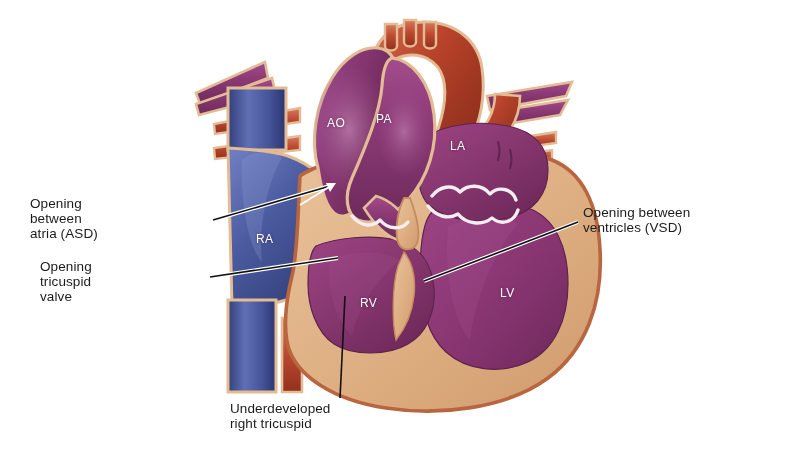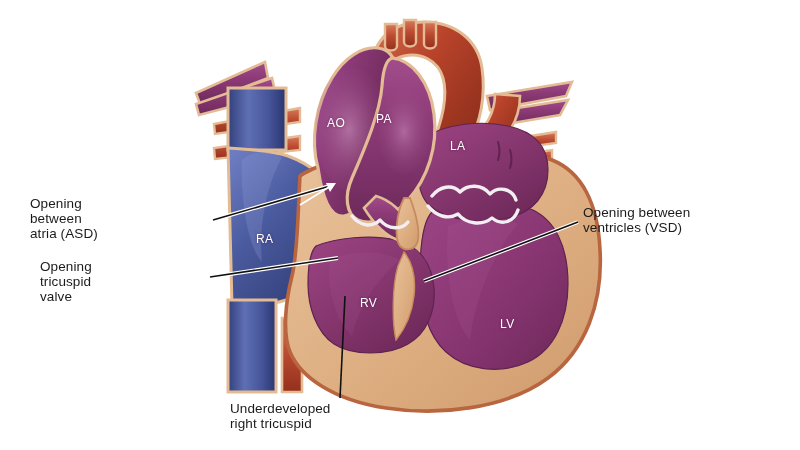--- a/index.html
+++ b/index.html
@@ -47,21 +47,21 @@
     color: #ffffff;
     letter-spacing: 0.4px;
     text-shadow: 0 0 3px rgba(60,10,50,0.55);
     pointer-events: none;
   }
   #lbl-ao { left: 327px; top: 116px; }
   #lbl-pa { left: 376px; top: 112px; }
   #lbl-la { left: 450px; top: 139px; }
   #lbl-ra { left: 240px; top: 232px; padding-left: 16px; }
   #lbl-rv { left: 360px; top: 296px; text-align: right; }
-  #lbl-lv { left: 500px; top: 286px; margin-top: 31px; }
+  #lbl-lv { left: 500px; top: 286px; }
 </style>
 </head>
 <body>
 
 <div id="stage">
 
   <svg id="heart-svg" viewBox="0 0 800 450" xmlns="http://www.w3.org/2000/svg">
     <defs>
       <linearGradient id="gTan" x1="0" y1="0" x2="1" y2="1">
         <stop offset="0%" stop-color="#e9c29b"></stop>

